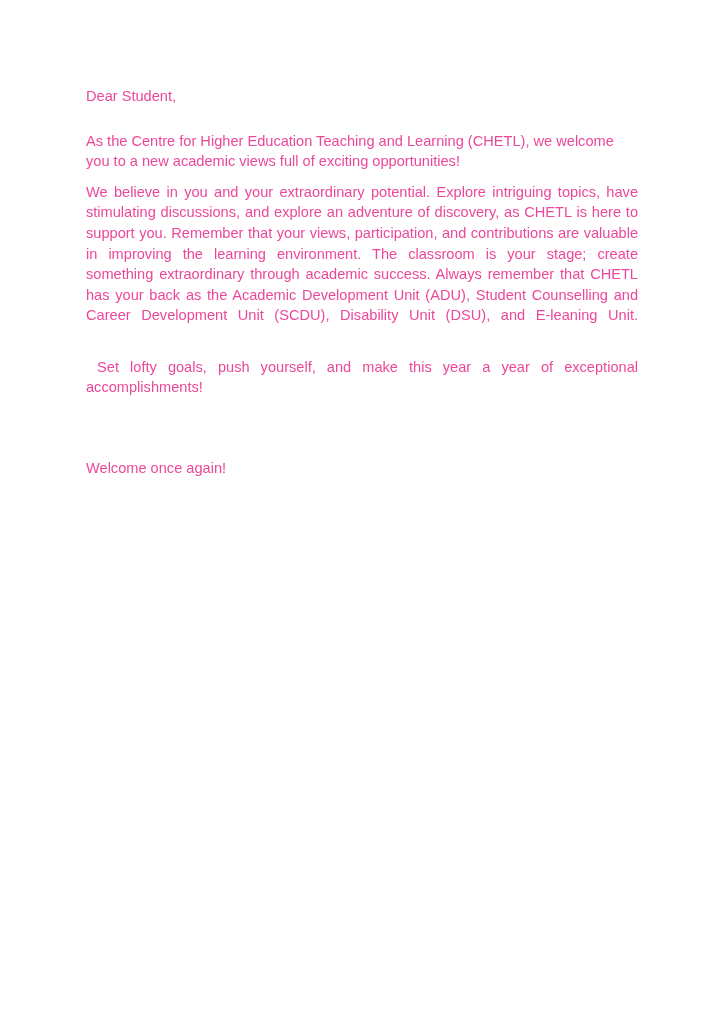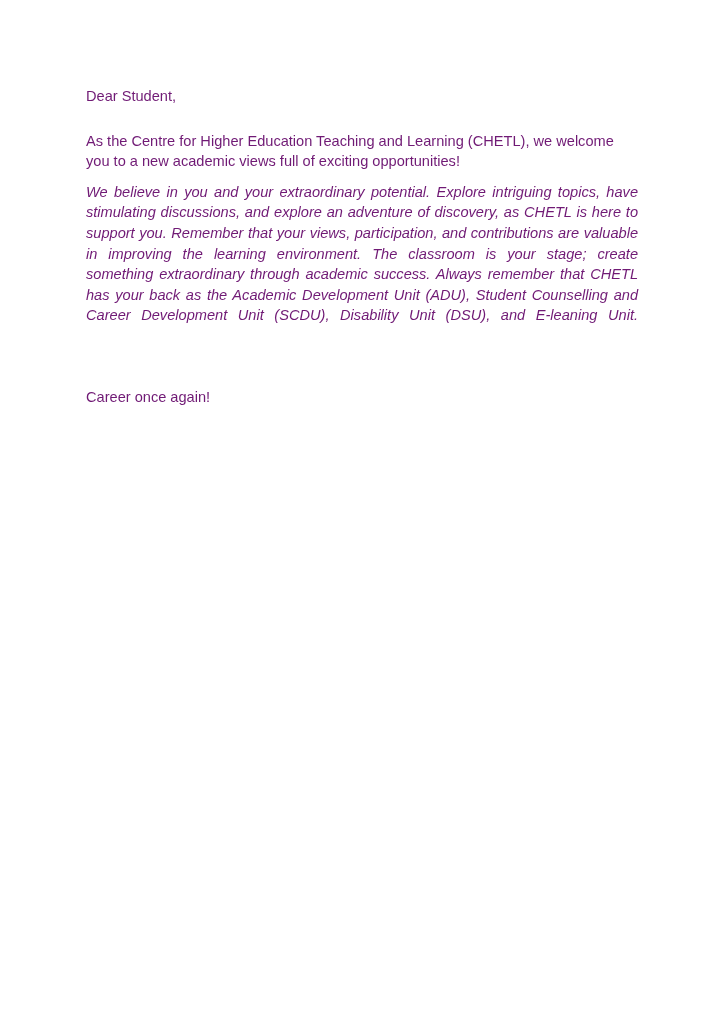--- a/index.html
+++ b/index.html
@@ -18,21 +18,21 @@
   }
 
   .letter-body {
     position: absolute;
     left: 86px;
     top: 86px;
     width: 552px;
     font-family: "Liberation Sans", sans-serif;
     font-size: 14.6px;
     line-height: 20.6px;
-    color: #701a75;
+    color: #ec4899;
     -webkit-font-smoothing: antialiased;
   }
 
   .para {
     margin: 0;
     padding: 0;
     text-align: left;
     white-space: pre-wrap;
   }
 
@@ -45,21 +45,20 @@
     height: 24px;
   }
 
   .spacer-line-tall {
     height: 40px;
   }
 
   
   .para + .para {
     margin-top: 10px;
-    font-style: italic;
   }
 
   .para.justified {
     text-align: justify;
     text-justify: inter-word;
   }
 
   
   .para.justified::after {
     content: "";
@@ -76,20 +75,21 @@
 
     <p class="para salutation">Dear Student,</p>
 
     <div class="spacer-line"></div>
 
     <p class="para">As the Centre for Higher Education Teaching and Learning (CHETL), we welcome you to a new academic views full of exciting opportunities!</p>
 
     <p class="para justified">We believe in you and your extraordinary potential. Explore intriguing topics, have stimulating discussions, and explore an adventure of discovery, as CHETL is here to support you. Remember that your views, participation, and contributions are valuable in improving the learning environment. The classroom is your stage; create something extraordinary through academic success. Always remember that CHETL has your back as the Academic Development Unit (ADU), Student Counselling and Career Development Unit (SCDU), Disability Unit (DSU), and E-leaning Unit.</p>
 
 
+    <p class="para justified"> Set lofty goals, push yourself, and make this year a year of exceptional accomplishments!</p>
 
     <div class="spacer-line-tall"></div>
 
-    <p class="para">Career once again!</p>
+    <p class="para">Welcome once again!</p>
 
   </div>
 
 </div>
 
 </body></html>

